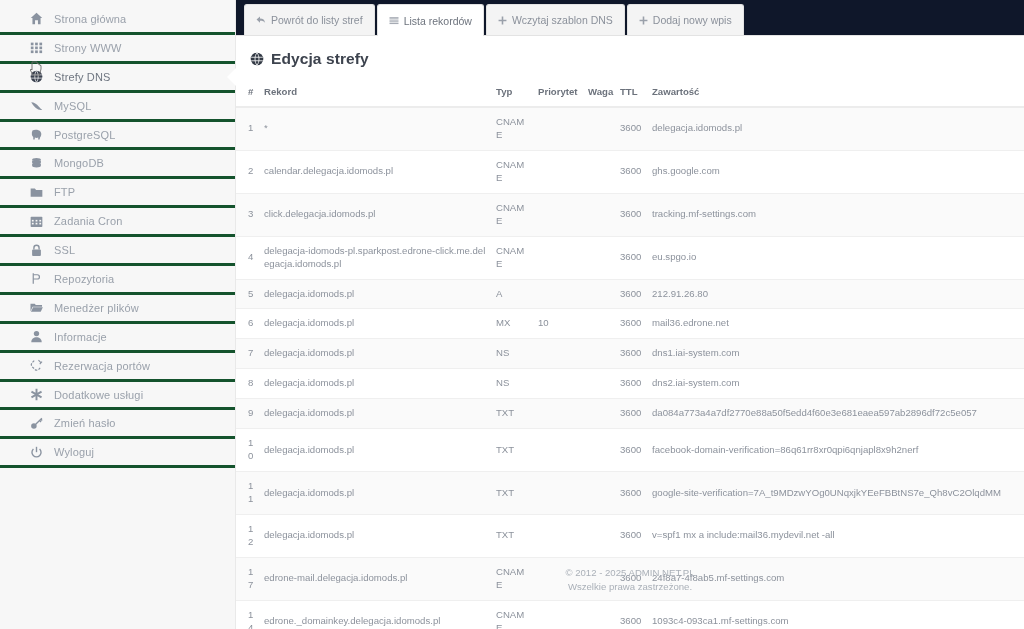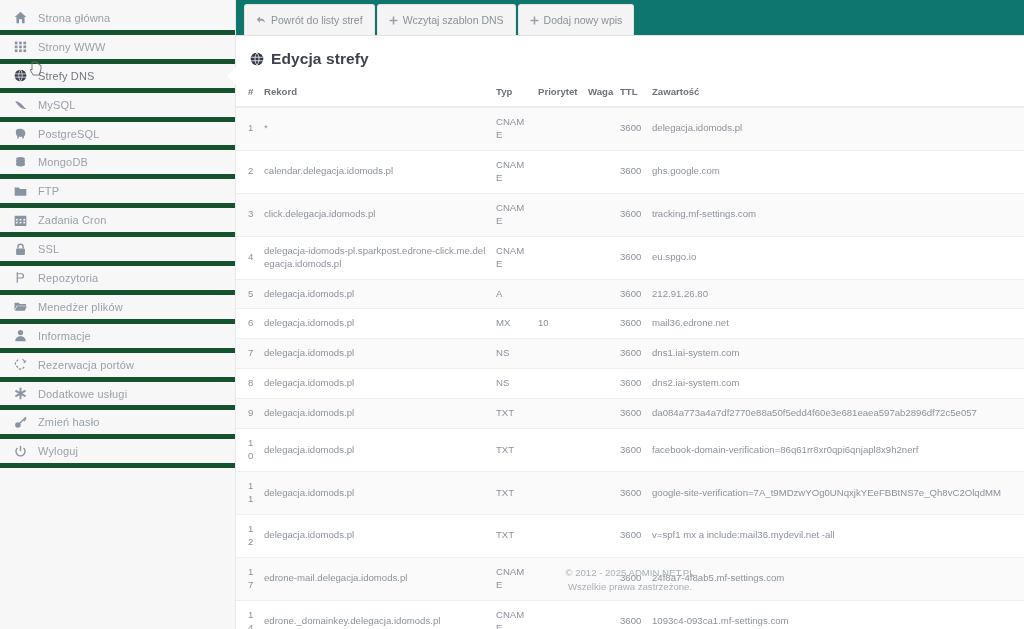--- a/index.html
+++ b/index.html
@@ -22,22 +22,22 @@
     height: 629px;
     background: #f7f7f7;
     border-right: 1px solid #e9e9e9;
     padding-top: 6px;
     position: relative;
   }
   .nav-item {
     display: flex;
     align-items: center;
     height: 28.9px;
-    padding-left: 14px;
-    border-bottom: 5px solid #14532d;
+    padding-left: 30px;
+    border-bottom: 3px solid #14532d;
     position: relative;
     cursor: pointer;
   }
   .nav-item .ico {
     width: 24px;
     min-width: 24px;
     display: flex;
     align-items: center;
     justify-content: flex-start;
     color: #8a93a0;
@@ -78,21 +78,21 @@
     height: 629px;
     background: #ffffff;
     position: relative;
     overflow: hidden;
   }
   .tabbar {
     display: flex;
     align-items: flex-end;
     height: 36px;
     padding-left: 8px;
-    background: #0f766e;
+    background: #0f172a;
     border-bottom: 1px solid #e3e3e3;
   }
   .tab {
     display: flex;
     align-items: center;
     gap: 5px;
     height: 31px;
     padding: 0 11px;
     font-size: 10.5px;
     color: #8b919b;
@@ -344,20 +344,31 @@
 
     <nav class="tabbar" id="tabbar">
         <div class="tab">
           <span class="tico">
             <svg width="10" height="10" viewBox="0 0 16 16" fill="#9aa0aa">
               <path d="M6.4 2.4 V5.6 c5 0 7.6 2.4 8.2 7 -1.8-2.6-4-3.4-8.2-3.4 v3.2 L0.9 7 Z"></path>
             </svg>
           </span>
           <span>Powrót do listy stref</span>
         </div>
+        <div class="tab active">
+          <span class="tico">
+            <svg width="10" height="10" viewBox="0 0 16 16" fill="#9aa0aa">
+              <rect x="0.8" y="2" width="14.4" height="2.2"></rect>
+              <rect x="0.8" y="5.8" width="14.4" height="1.5"></rect>
+              <rect x="0.8" y="8.6" width="14.4" height="1.5"></rect>
+              <rect x="0.8" y="11.4" width="14.4" height="1.5"></rect>
+            </svg>
+          </span>
+          <span>Lista rekordów</span>
+        </div>
         <div class="tab">
           <span class="tico">
             <svg width="9" height="9" viewBox="0 0 16 16" fill="#9aa0aa">
               <path d="M6.6 1 h2.8 v5.6 H15 v2.8 H9.4 V15 H6.6 V9.4 H1 V6.6 H6.6 Z"></path>
             </svg>
           </span>
           <span>Wczytaj szablon DNS</span>
         </div>
         <div class="tab">
           <span class="tico">

